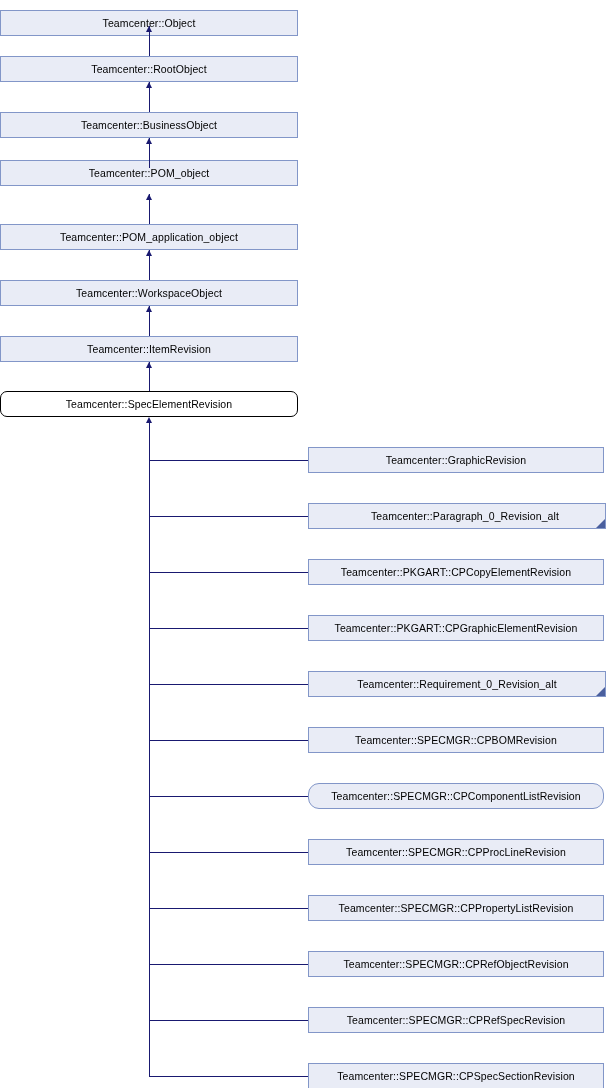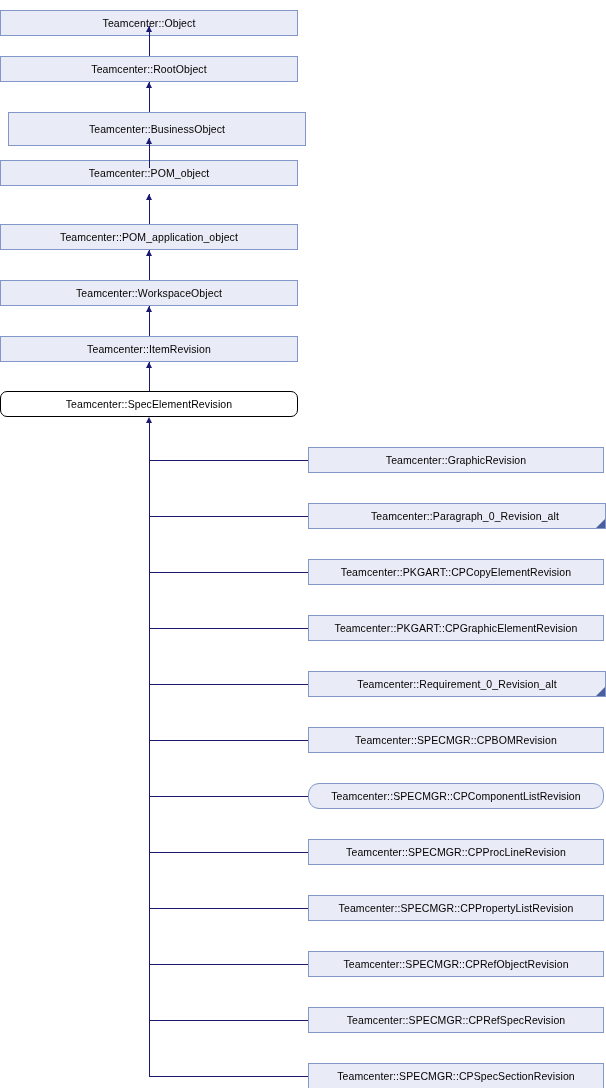--- a/index.html
+++ b/index.html
@@ -74,21 +74,21 @@
 </style>
 </head>
 <body>
 
 <div id="diagram">
 
   <div class="node" style="left:0px;  top:0px;   width:298px; height:26px;margin-top:10px;">Teamcenter::Object</div>
 
   <div class="node" style="left:0px;  top:56px;  width:298px; height:26px;">Teamcenter::RootObject</div>
 
-  <div class="node" style="left:8px;  top:112px; width:298px; height:34px;">Teamcenter::BusinessObject</div>
+  <div class="node" style="left:0px;  top:112px; width:298px; height:26px;">Teamcenter::BusinessObject</div>
 
   <div class="node" style="left:0px;  top:160px; width:298px; height:26px;">Teamcenter::POM_object</div>
 
   <div class="node" style="left:0px;  top:224px; width:298px; height:26px;">Teamcenter::POM_application_object</div>
 
   <div class="node" style="left:0px;  top:280px; width:298px; height:26px;">Teamcenter::WorkspaceObject</div>
 
   <div class="node" style="left:0px;  top:336px; width:298px; height:26px;">Teamcenter::ItemRevision</div>
 
   <div class="node current" style="left:0px; top:391px; width:298px; height:26px;border-radius:7px;">Teamcenter::SpecElementRevision</div>

